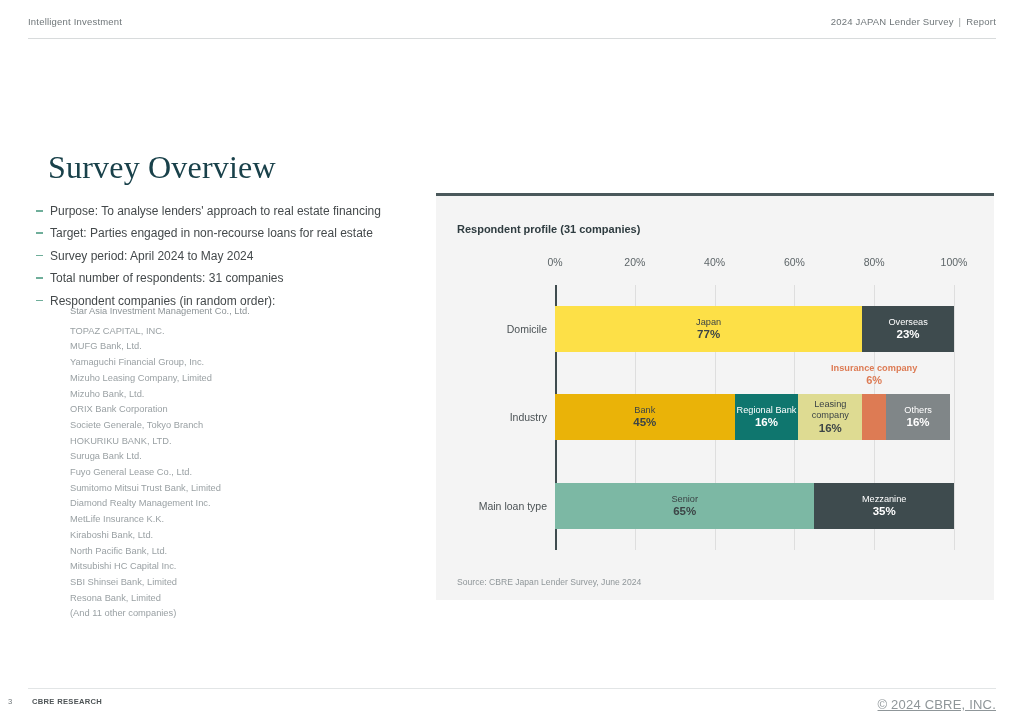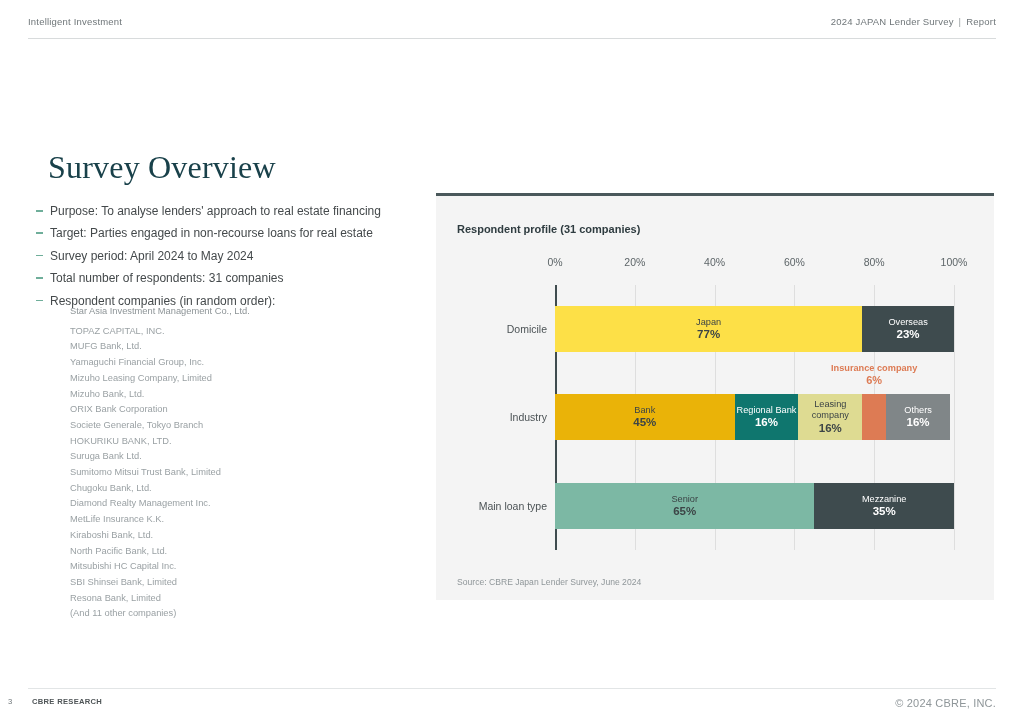--- a/index.html
+++ b/index.html
@@ -62,21 +62,21 @@
   .outlab{position:absolute;text-align:center;transform:translateX(-50%);}
   .outlab .nm{font-size:9.2px;line-height:12px;white-space:nowrap;font-weight:bold;}
   .outlab .pc{font-size:11px;font-weight:bold;line-height:13px;}
 
   .source{position:absolute;left:21px;top:381px;font-size:8.6px;color:#8f9699;}
 
   
   .ftr-rule{position:absolute;left:28px;top:688px;width:968px;height:1px;background:#e2e5e6;}
   .pg{position:absolute;left:8px;top:697px;font-size:7.6px;color:#6f7679;}
   .ftr-left{position:absolute;left:32px;top:697px;font-size:7.6px;font-weight:bold;color:#4e5456;letter-spacing:.3px;}
-  .ftr-right{position:absolute;right:28px;top:697px;font-size:11px;color:#8f9699;letter-spacing:.2px;}
+  .ftr-right{position:absolute;right:28px;top:697px;font-size:13px;color:#8f9699;letter-spacing:.2px;text-decoration:underline;}
 </style>
 </head>
 <body>
 
 <div class="page">
 
   <div class="hdr">
     <div class="hdr-left">Intelligent Investment</div>
     <div class="hdr-right">
       <span>2024 JAPAN Lender Survey</span><span class="sep">|</span><span>Report</span>
@@ -113,22 +113,22 @@
       <div class="company first" style="margin-bottom: 4px;">Star Asia Investment Management Co., Ltd.</div>
       <div class="company">TOPAZ CAPITAL, INC.</div>
       <div class="company">MUFG Bank, Ltd.</div>
       <div class="company">Yamaguchi Financial Group, Inc.</div>
       <div class="company">Mizuho Leasing Company, Limited</div>
       <div class="company">Mizuho Bank, Ltd.</div>
       <div class="company">ORIX Bank Corporation</div>
       <div class="company">Societe Generale, Tokyo Branch</div>
       <div class="company">HOKURIKU BANK, LTD.</div>
       <div class="company">Suruga Bank Ltd.</div>
+      <div class="company">Fuyo General Lease Co., Ltd.</div>
       <div class="company">Sumitomo Mitsui Trust Bank, Limited</div>
-      <div class="company">Chugoku Bank, Ltd.</div>
       <div class="company">Diamond Realty Management Inc.</div>
       <div class="company">MetLife Insurance K.K.</div>
       <div class="company">Kiraboshi Bank, Ltd.</div>
       <div class="company">North Pacific Bank, Ltd.</div>
       <div class="company">Mitsubishi HC Capital Inc.</div>
       <div class="company">SBI Shinsei Bank, Limited</div>
       <div class="company">Resona Bank, Limited</div>
       <div class="company">(And 11 other companies)</div>
     </div>
 

